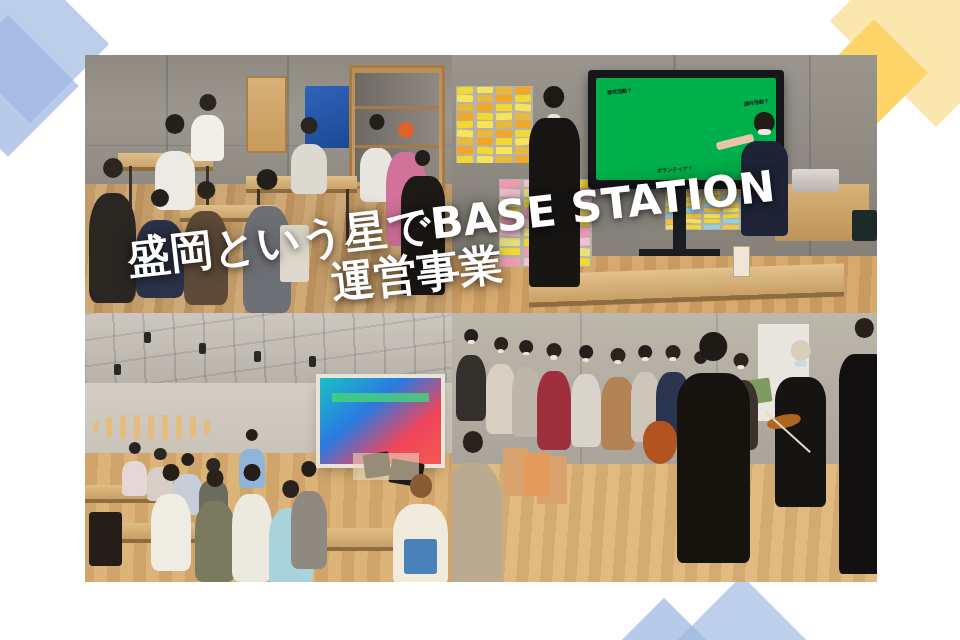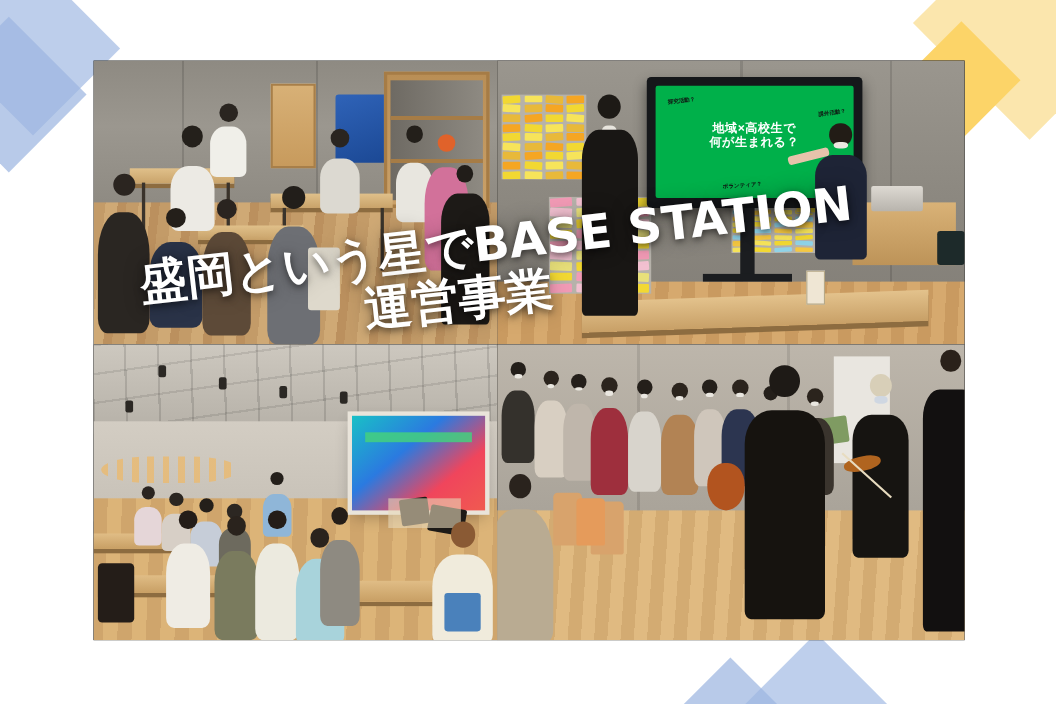--- a/index.html
+++ b/index.html
@@ -385,24 +385,20 @@
           <span style="left: 1.5%; top: 89.8889%; width: 21%; height: 8.61111%; background: rgb(239, 210, 74); transform: rotate(-2deg);"></span>
           <span style="left: 26.5%; top: 89.8889%; width: 21%; height: 8.61111%; background: rgb(247, 228, 90); transform: rotate(2deg);"></span>
           <span style="left: 51.5%; top: 89.8889%; width: 21%; height: 8.61111%; background: rgb(242, 216, 50); transform: rotate(-3deg);"></span>
           <span style="left: 76.5%; top: 89.8889%; width: 21%; height: 8.61111%; background: rgb(239, 210, 74); transform: rotate(1deg);"></span>
         </div>
 
       <div class="tvframe">
         <div class="tvscreen">
           <div class="scr-tag" style="left:6%;top:10%;font-size:5px;transform:rotate(-6deg);">探究活動？</div>
           <div class="scr-tag" style="right:4%;top:21%;font-size:5px;transform:rotate(-8deg);">課外活動？</div>
-          <div class="scr-main">
-            <div style="font-size:11px;">地域×高校生で</div>
-            <div style="font-size:11px;">何が生まれる？</div>
-          </div>
           <div class="scr-tag" style="left:34%;bottom:8%;font-size:5px;transform:rotate(-4deg);">ボランティア？</div>
         </div>
       </div>
       <div class="tvstand"></div>
       <div class="tvbase"></div>
 
       <div class="podium"></div>
       <div class="laptop"></div>
       <div class="speaker"></div>
       <div class="desk"></div>

